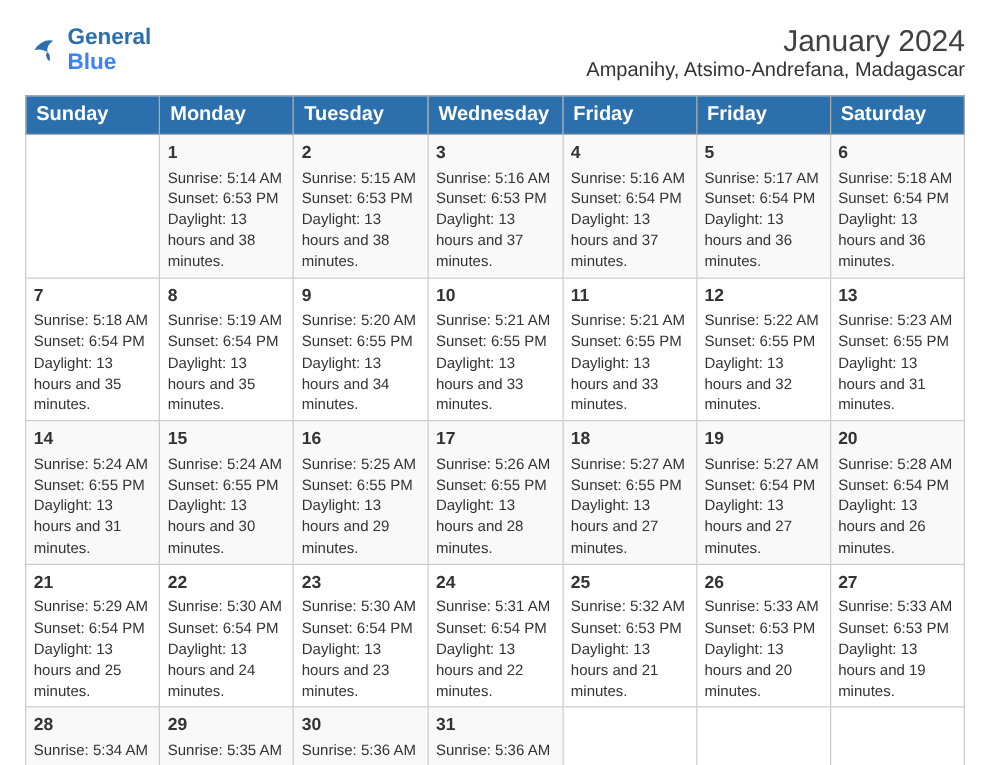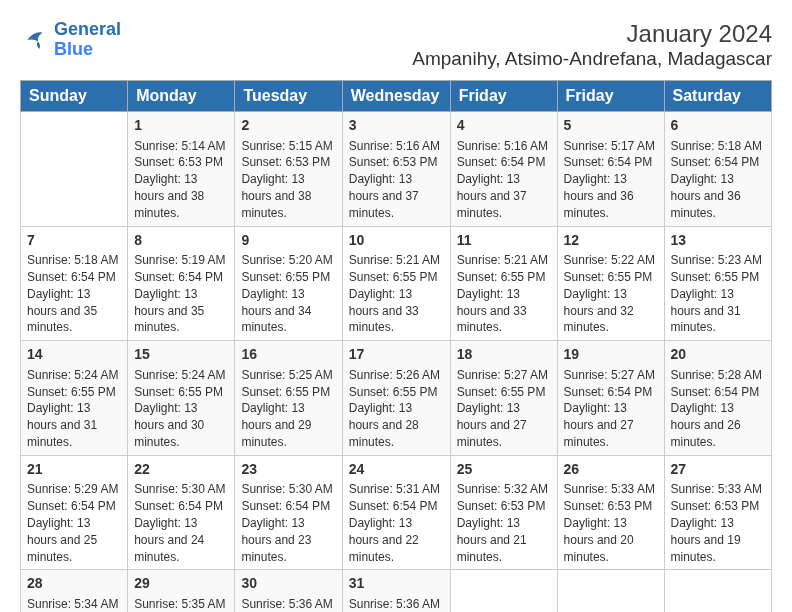--- a/index.html
+++ b/index.html
@@ -37,21 +37,21 @@
     }
     .title-block {
       text-align: right;
     }
     .month-title {
       font-size: 24px;
       font-weight: normal;
       color: #404040;
     }
     .subtitle {
-      font-size: 19px;
+      font-size: 16px;
       color: #333;
     }
     .calendar {
       width: 100%;
       border-collapse: collapse;
       font-size: 11px;
     }
     .calendar thead tr th {
       background-color: #2c6fad;
       color: #fff;

